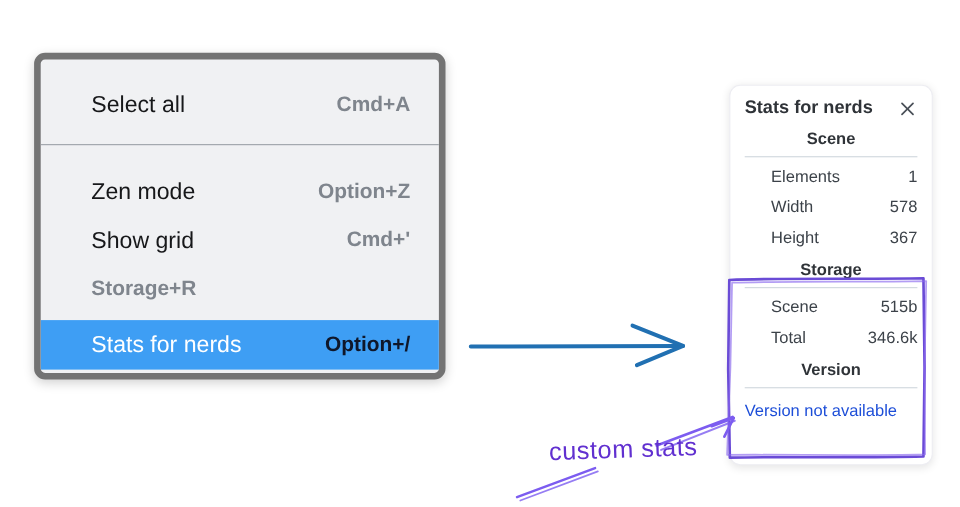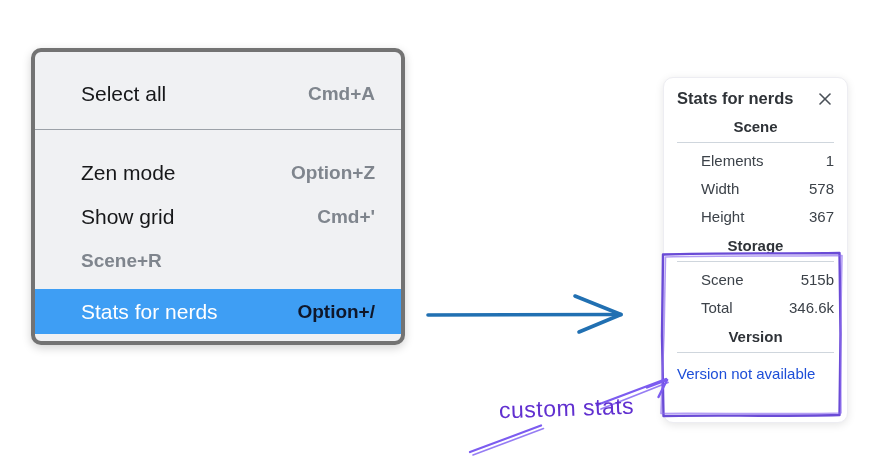--- a/index.html
+++ b/index.html
@@ -18,21 +18,21 @@
 
   
   .menu {
     position: absolute;
     left: 31px;
     top: 48px;
     width: 374px;
     height: 297px;
     box-sizing: border-box;
     background: #f0f1f3;
-    border: 4px solid #737373;
+    border: 6px solid #737373;
     border-radius: 10px;
     box-shadow: 0 3px 10px rgba(0,0,0,0.18);
     padding-top: 20px;
     overflow: hidden;
   }
   .menu-row {
     height: 44px;
     display: flex;
     align-items: center;
     justify-content: space-between;
@@ -158,21 +158,21 @@
     <div class="menu-group">
       <div class="menu-row">
         <span class="mi-label">Zen mode</span>
         <span class="mi-shortcut">Option+Z</span>
       </div>
       <div class="menu-row">
         <span class="mi-label">Show grid</span>
         <span class="mi-shortcut">Cmd+'</span>
       </div>
       <div class="menu-row">
-        <span class="mi-shortcut">Scene+R</span>
+        <span class="mi-shortcut">Storage+R</span>
       </div>
       <div class="menu-row highlighted">
         <span class="mi-label">Stats for nerds</span>
         <span class="mi-shortcut">Option+/</span>
       </div>
     </div>
   </div>
 
   <svg class="sketch-layer" style="left:425px; top:288px;" width="205" height="55" viewBox="0 0 205 55">
     <g stroke="#2170b2" stroke-width="3.6" stroke-linecap="round" fill="none">

